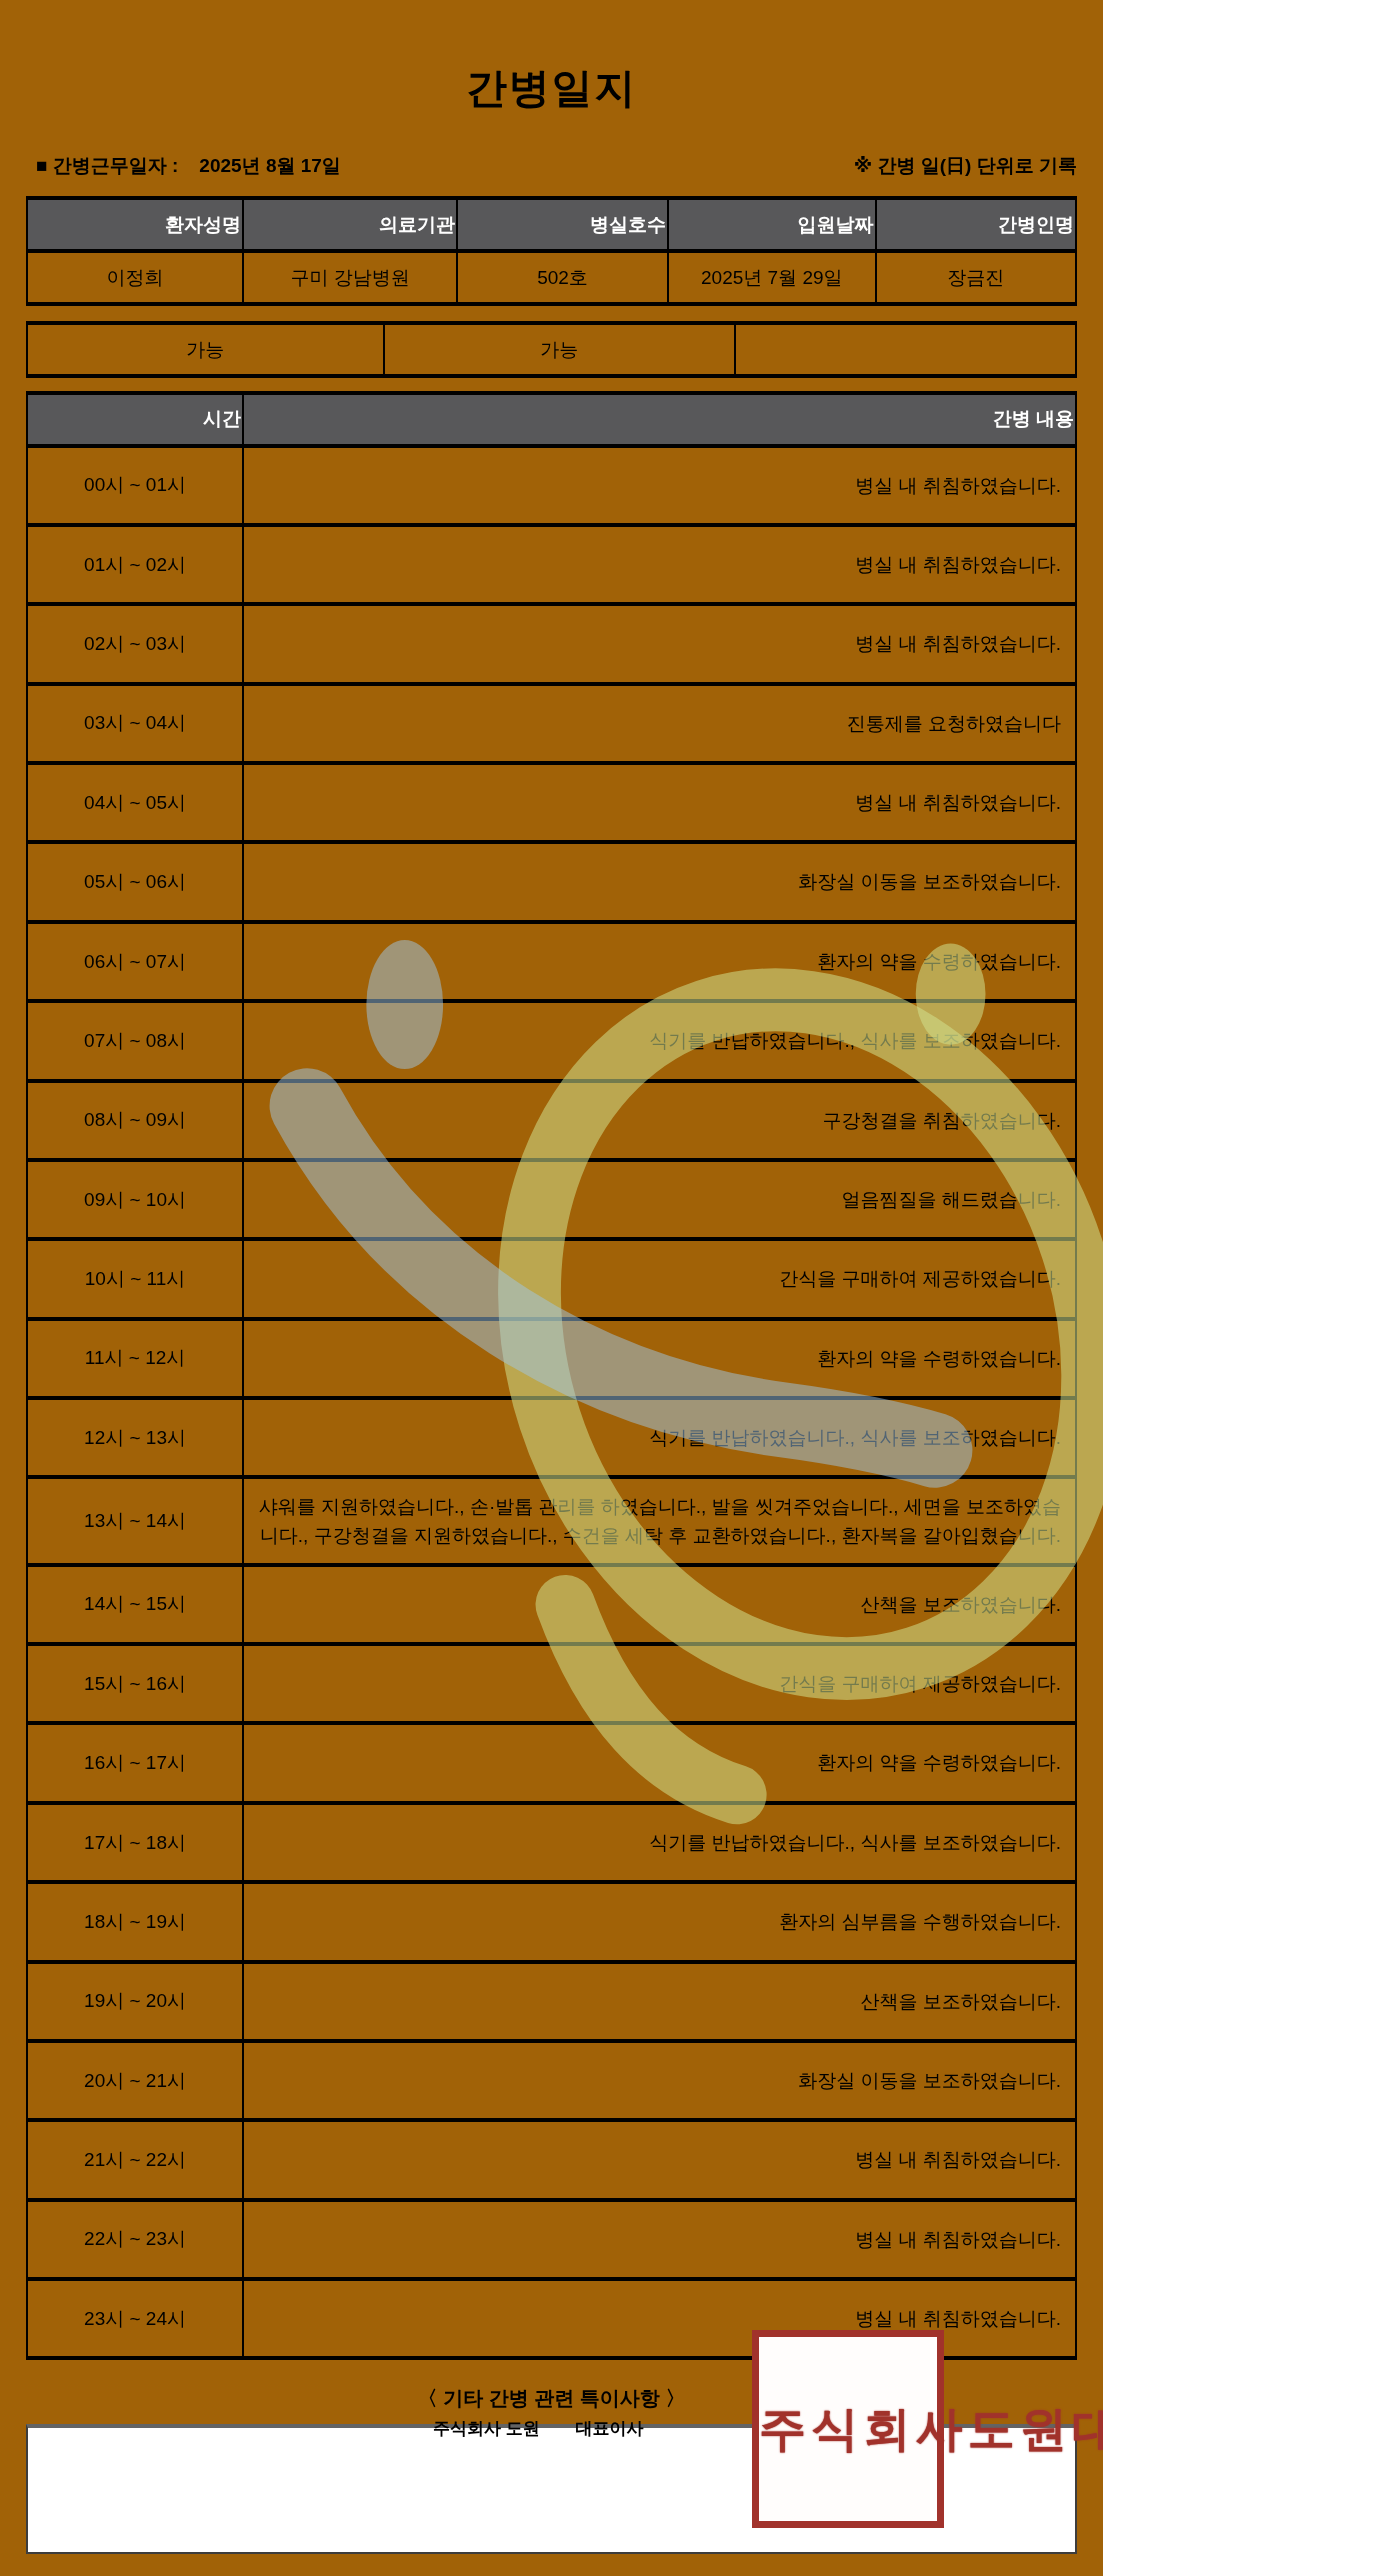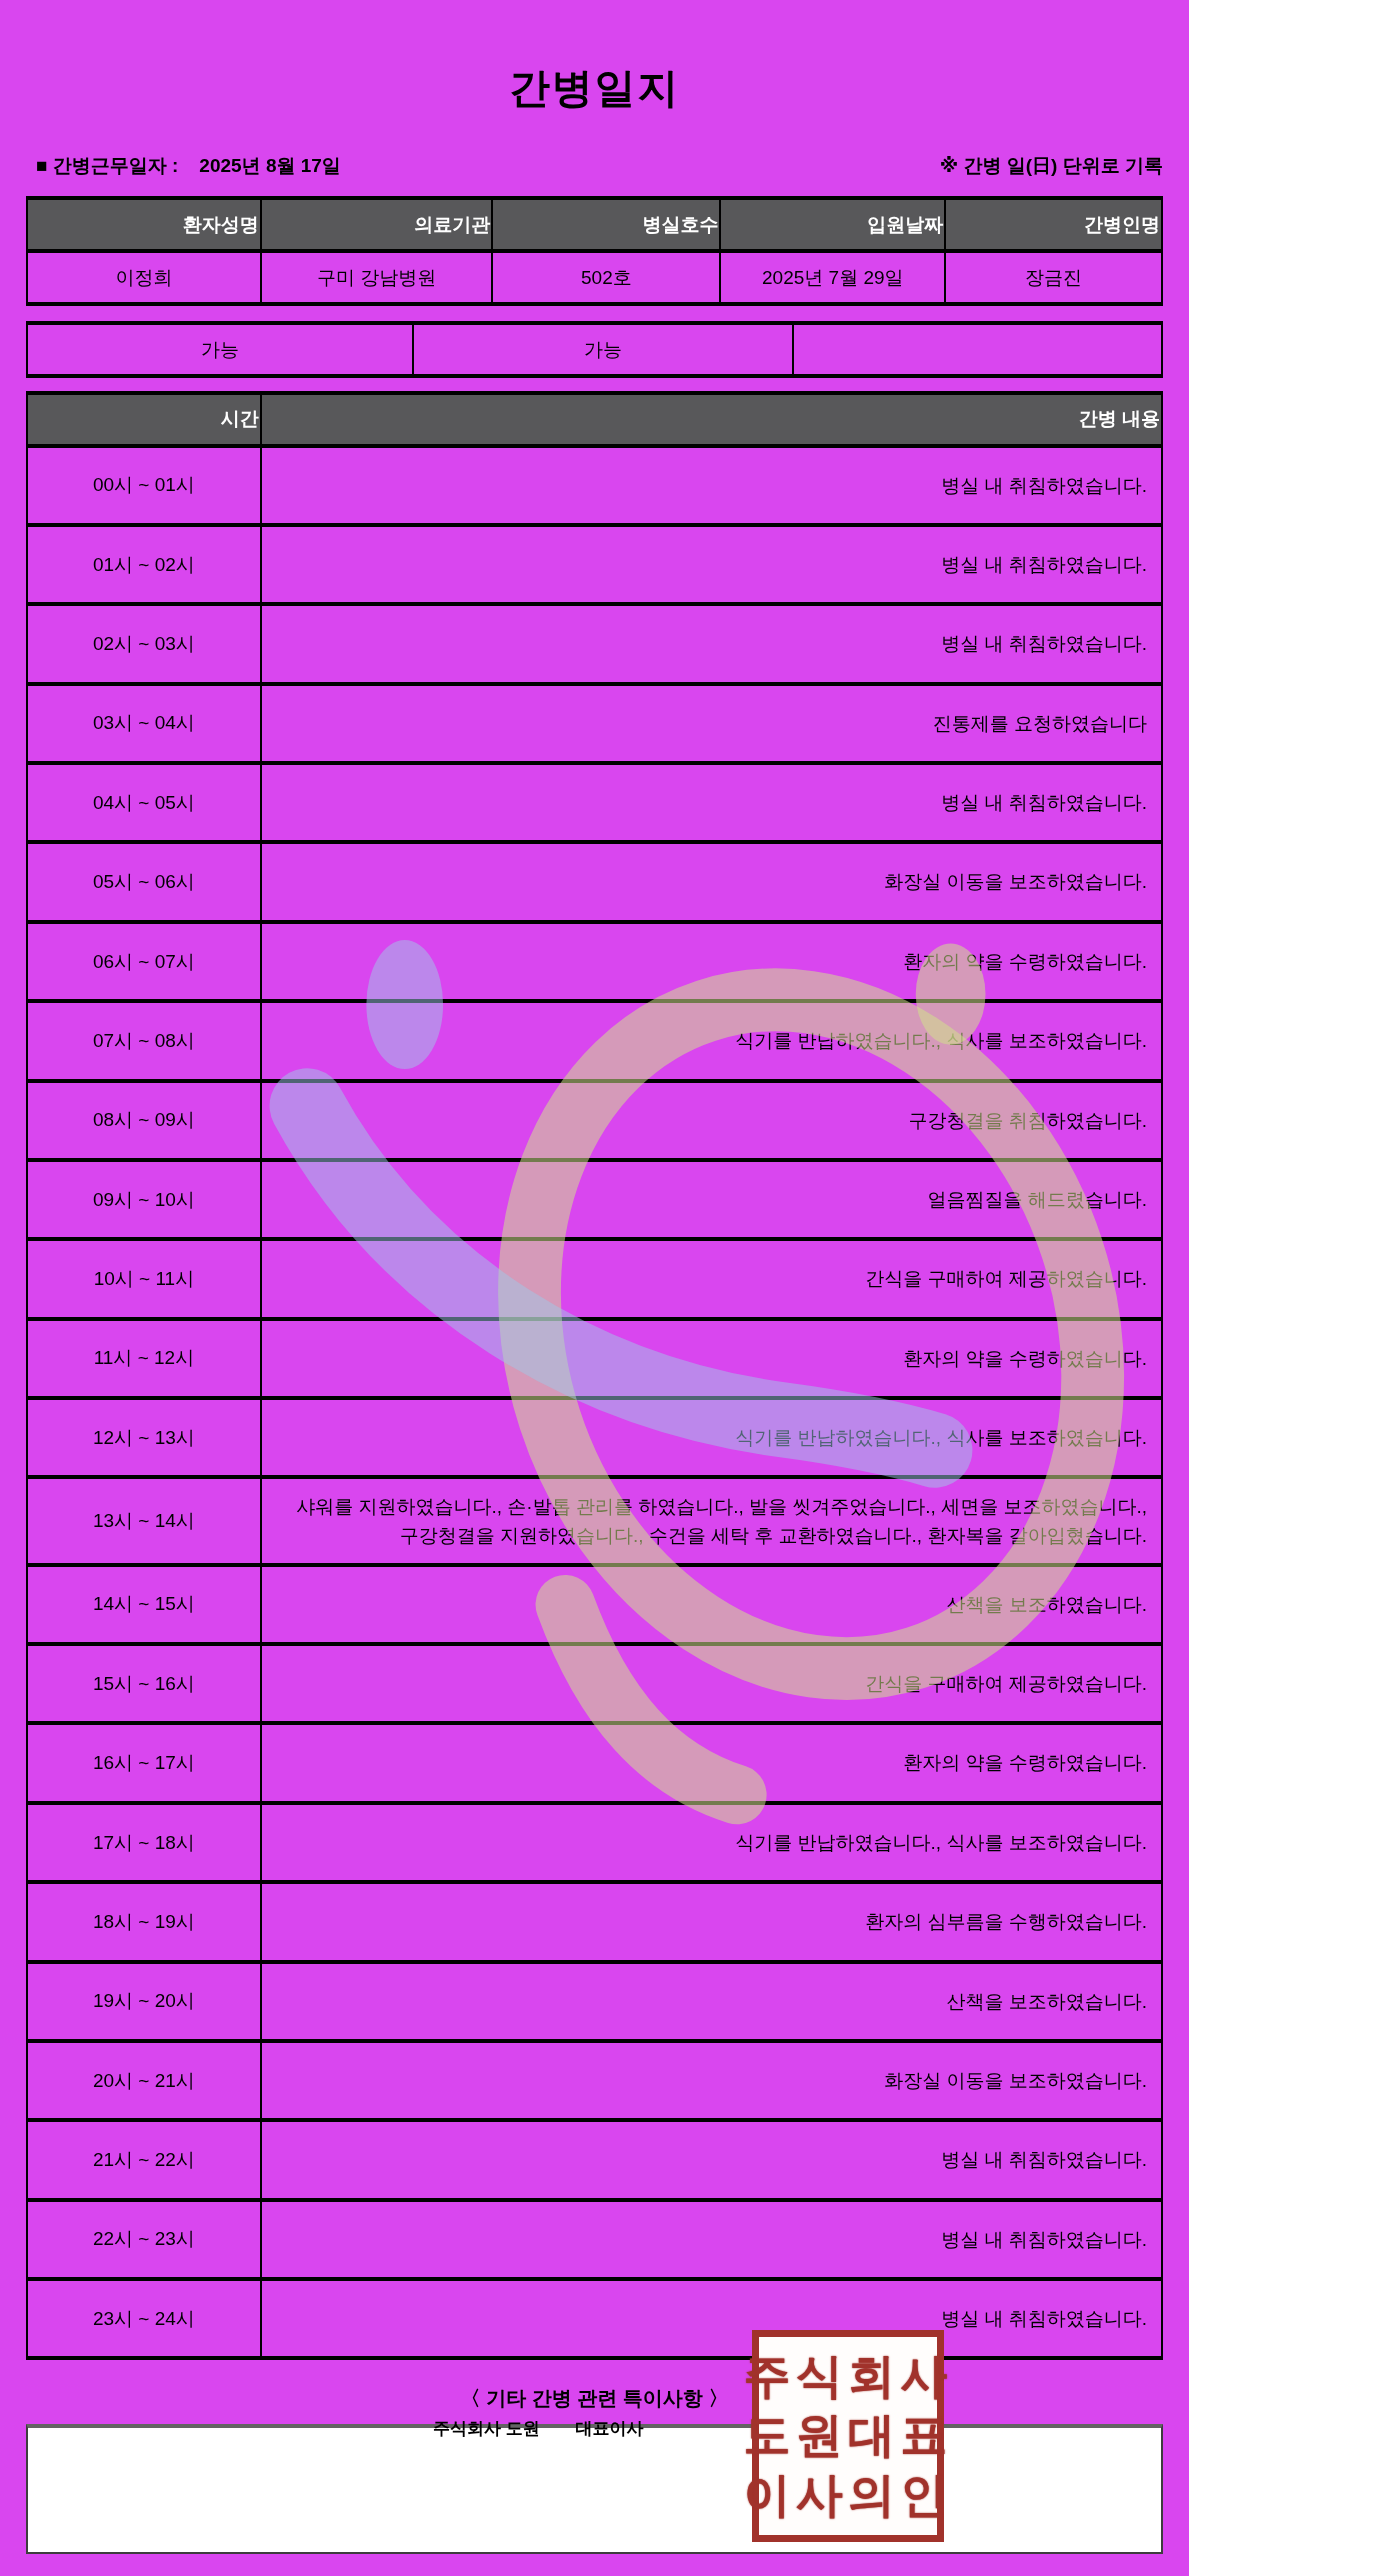--- a/index.html
+++ b/index.html
@@ -1,20 +1,20 @@
 <!DOCTYPE html>
 <html style="font-size:14px"><head>
 <meta charset="utf-8">
 <style>
   html,body{margin:0;padding:0;background:#fff;}
   .page{
     position:relative;
-    width:1189px;
+    width:1103px;
     height:2576px;
-    background:#d946ef;
+    background:#a16207;
     font-family:"Liberation Sans","DejaVu Sans",sans-serif;
     color:#000;
     overflow:hidden;
   }
   .doc-title{
     padding-top:61px;
     text-align:center;
     font-size:41px;
     font-weight:bold;
     letter-spacing:1.7px;
@@ -80,24 +80,24 @@
   .company-line .ceo{margin-left:31px;}
   .stamp{
     position:absolute;
     left:752px;
     top:2330px;
     width:178px;
     height:178px;
     border:7.8px solid #a1322b;
     background:#fffdfc;
     display:flex;
-    flex-direction:column;
+    flex-direction:row;
     justify-content:space-around;
     align-items:center;
-    padding:10px 0;
+    padding:3px 0;
   }
   .stamp .stamp-row{
     font-family:"Liberation Serif","DejaVu Serif",serif;
     font-weight:bold;
     font-size:47px;
     line-height:1.0;
     letter-spacing:5.2px;
     color:#a1322b;
     text-shadow:0 0 1.7px #a1322b;
     white-space:nowrap;

